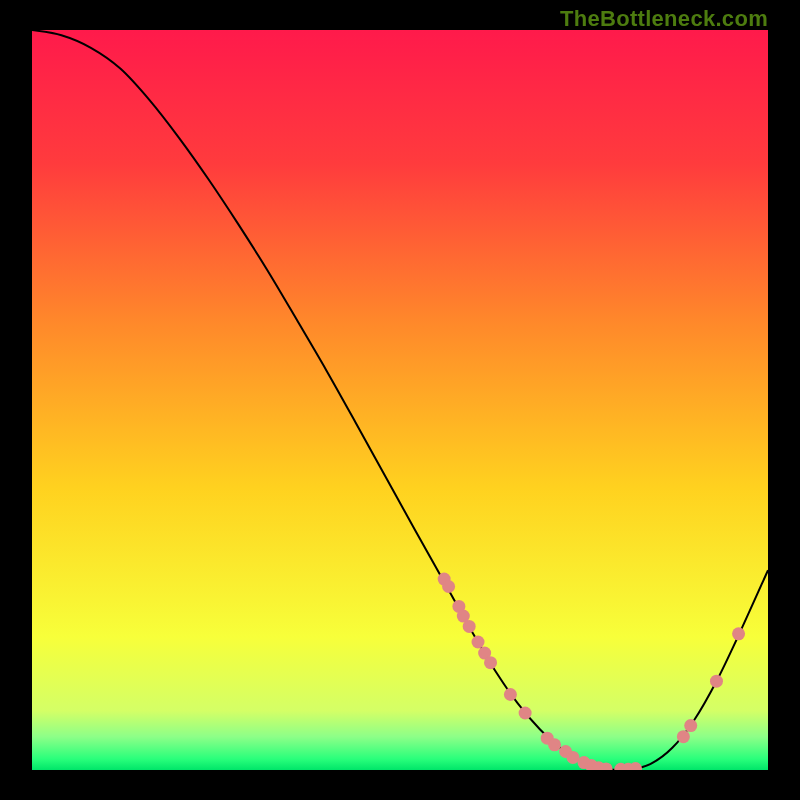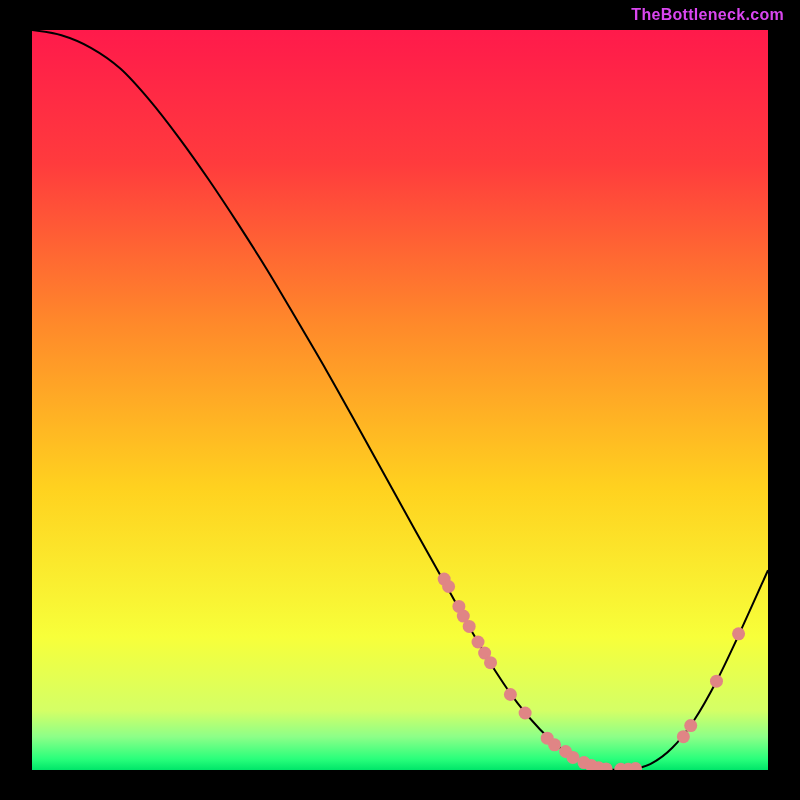--- a/index.html
+++ b/index.html
@@ -19,23 +19,23 @@
   .plot {
     position: absolute;
     left: 32px;
     top: 30px;
     width: 736px;
     height: 740px;
   }
   .watermark {
     position: absolute;
     top: 6px;
-    right: 16px;
-    color: #d946ef;
-    font-size: 16px;
+    right: 32px;
+    color: #4d7c0f;
+    font-size: 22px;
     font-weight: 600;
     letter-spacing: 0.3px;
     user-select: none;
   }
 </style>
 </head>
 <body>
 
 <div class="stage">
 

